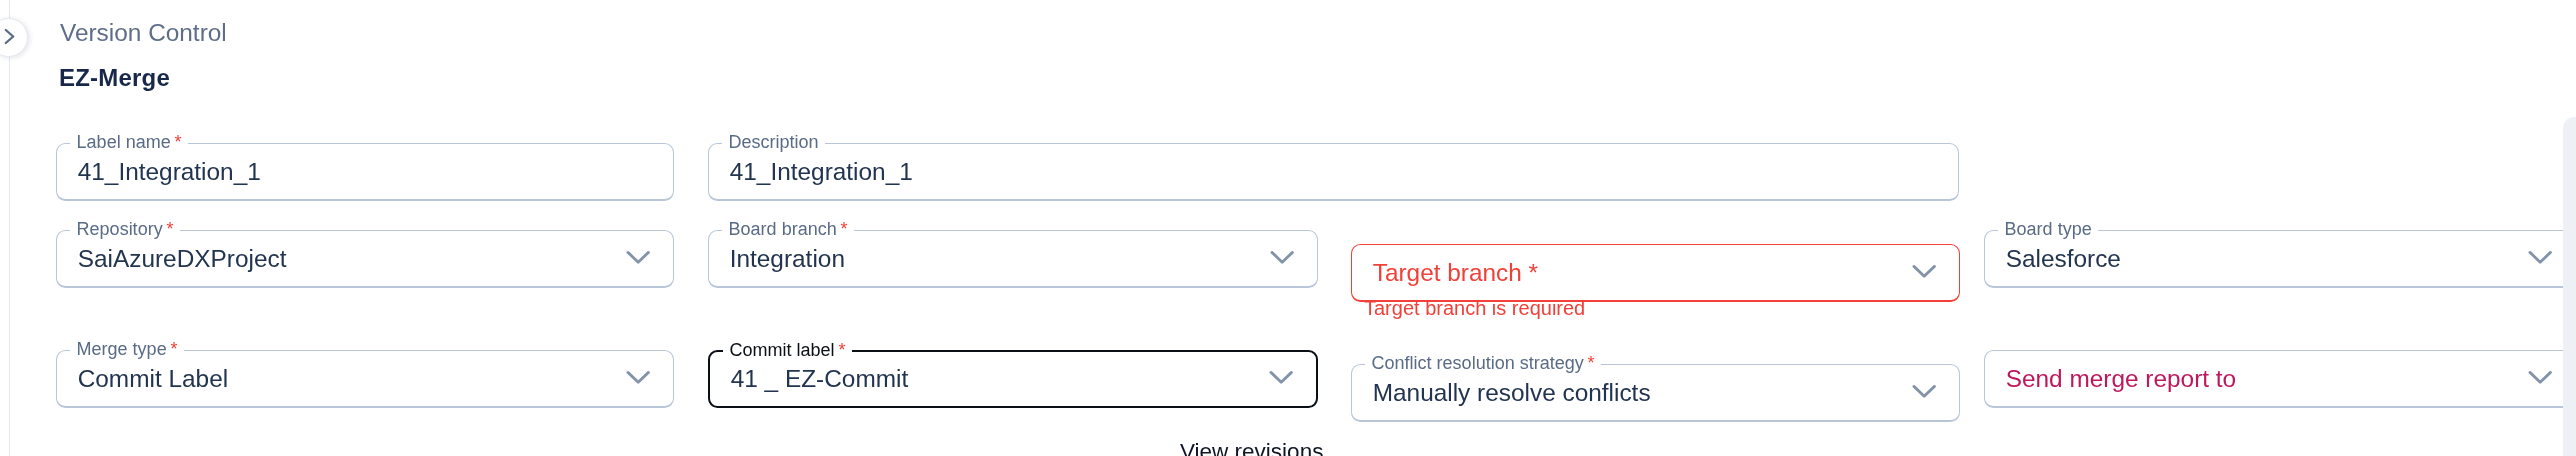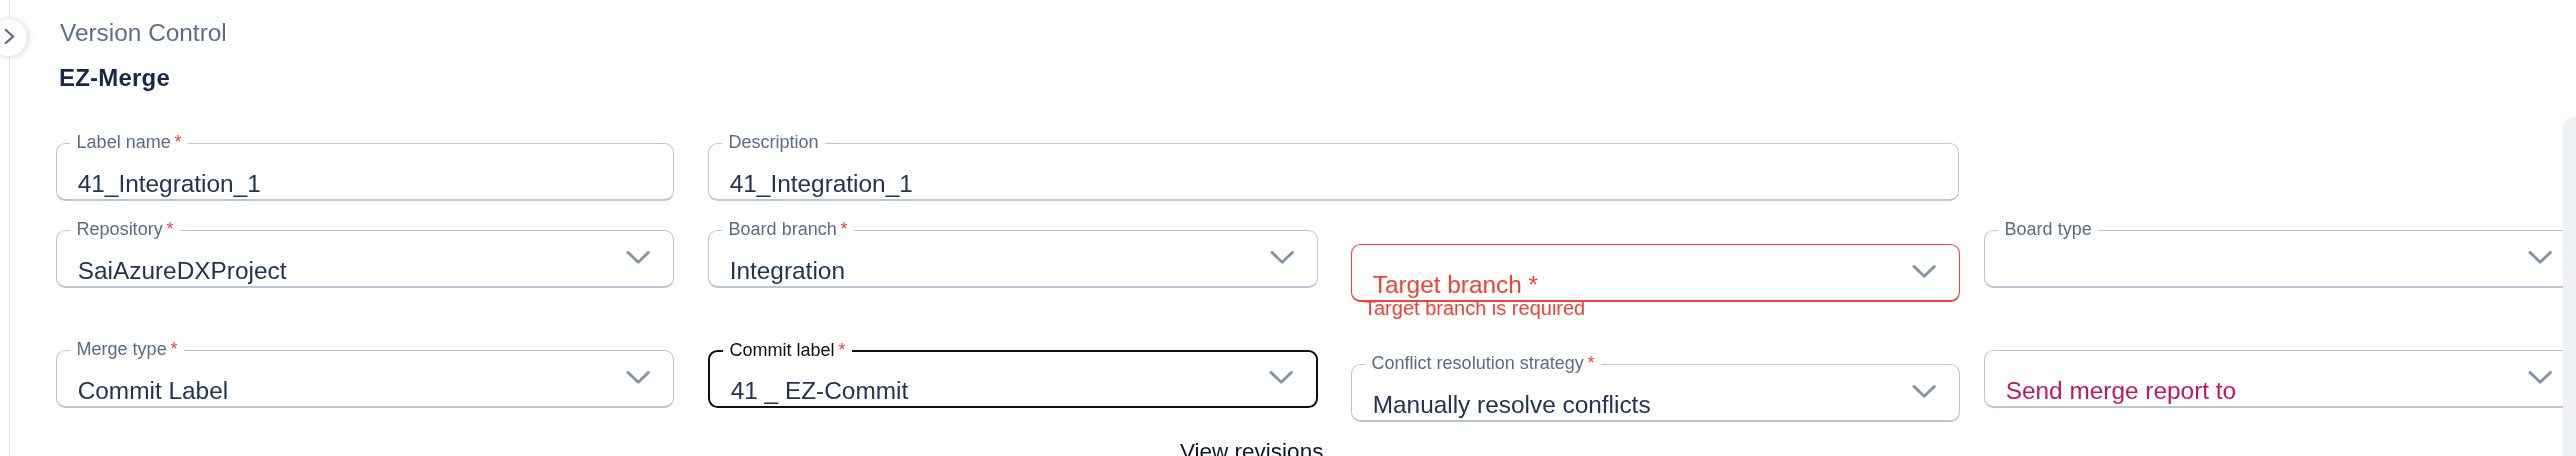--- a/index.html
+++ b/index.html
@@ -31,21 +31,21 @@
   .field {
     position:absolute; height:58px; background:#fff;
     border:1.9px solid #b9c6d7; border-bottom-width:2.8px;
     border-radius:9.4px; cursor:pointer;
   }
   .flabel {
     position:absolute; top:-11.3px; left:13px; background:#fff;
     padding:0 6.6px; font-size:18px; color:#5a6b86; white-space:nowrap; line-height:19px;
   }
   .fvalue {
-    position:absolute; left:20.7px; top:12px; height:100%;
+    position:absolute; left:20.7px; top:0; height:100%;
     display:flex; align-items:center;
     font-size:24.4px; color:#22344f; white-space:nowrap;
   }
   .req { color:#f04038; margin-left:3.8px; }
   .chev { position:absolute; right:22.5px; top:50%; transform:translateY(-50%); }
 
   .field.focused { border:2.8px solid #0b1016; }
   .field.focused .flabel { color:#0b1016; }
 
   .field.error { border-color:#f04038; }
@@ -125,20 +125,21 @@
   <span class="chev">
     <svg width="24.4" height="14" viewBox="0 0 26 15">
         <polyline points="2,2 13,12.5 24,2" fill="none" stroke="#8293aa" stroke-width="3" stroke-linecap="round" stroke-linejoin="round"></polyline>
       </svg>
   </span>
 </div>
 <div class="error-msg">Target branch is required</div>
 
 <div class="field r2 c4">
   <span class="flabel"><span>Board type</span></span>
+  <span class="fvalue">Salesforce</span>
   <span class="chev">
     <svg width="24.4" height="14" viewBox="0 0 26 15">
         <polyline points="2,2 13,12.5 24,2" fill="none" stroke="#8293aa" stroke-width="3" stroke-linecap="round" stroke-linejoin="round"></polyline>
       </svg>
   </span>
 </div>
 
 <div class="field r3 c1">
   <span class="flabel"><span>Merge type</span><span class="req">*</span></span>
   <span class="fvalue">Commit Label</span>

